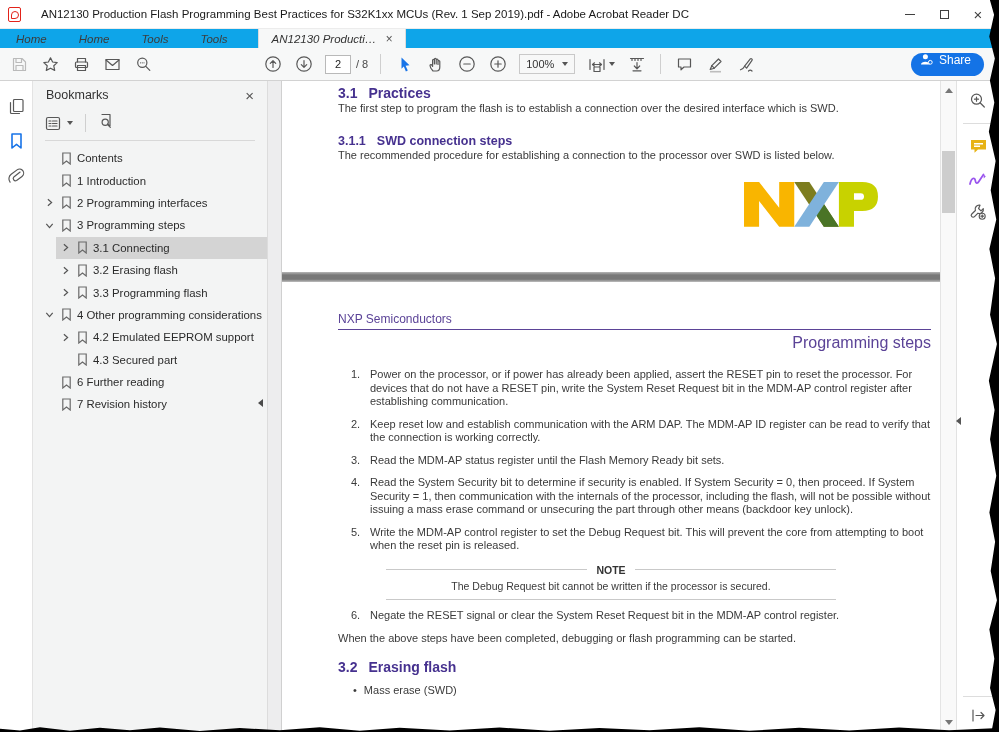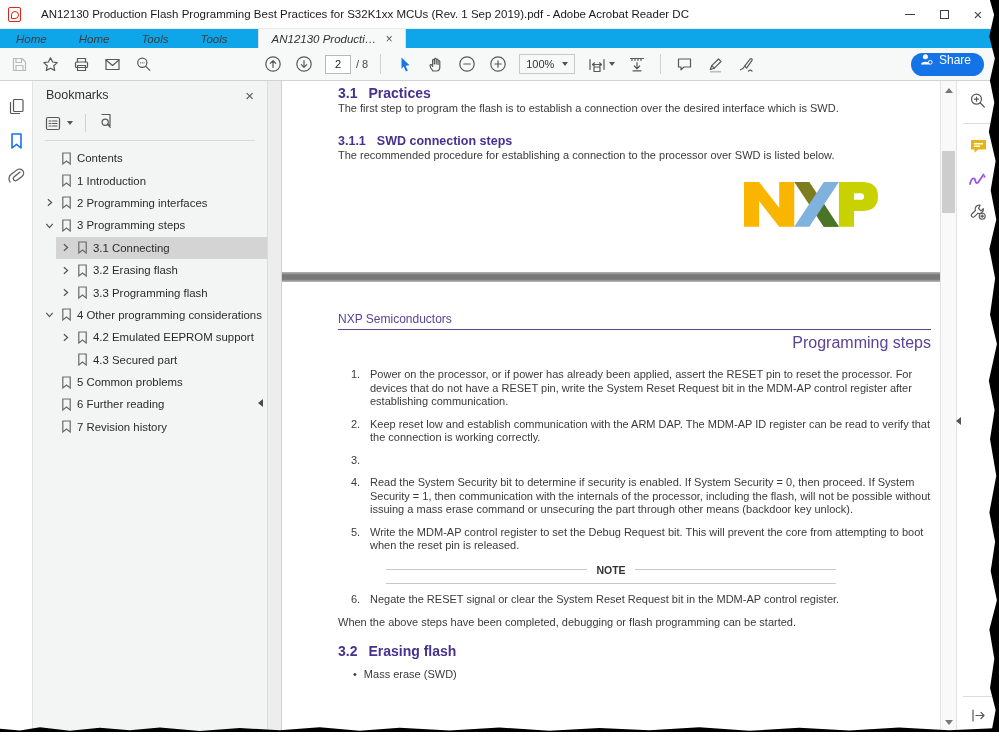--- a/index.html
+++ b/index.html
@@ -398,27 +398,20 @@
             <svg width="11" height="13" viewBox="0 0 11 13">
               <path d="M1.8 1 H9.2 V12 L5.5 9.1 L1.8 12 Z" fill="none" stroke="#6a6a6a" stroke-width="1.2"></path>
             </svg>
             <span>4.3 Secured part</span>
           </div>
           <div class="bm-row lvl0">
             <span class="chev"></span>
             <svg width="11" height="13" viewBox="0 0 11 13">
               <path d="M1.8 1 H9.2 V12 L5.5 9.1 L1.8 12 Z" fill="none" stroke="#6a6a6a" stroke-width="1.2"></path>
             </svg>
-            <span>5 Common problems</span>
-          </div>
-          <div class="bm-row lvl0">
-            <span class="chev"></span>
-            <svg width="11" height="13" viewBox="0 0 11 13">
-              <path d="M1.8 1 H9.2 V12 L5.5 9.1 L1.8 12 Z" fill="none" stroke="#6a6a6a" stroke-width="1.2"></path>
-            </svg>
             <span>6 Further reading</span>
           </div>
           <div class="bm-row lvl0">
             <span class="chev"></span>
             <svg width="11" height="13" viewBox="0 0 11 13">
               <path d="M1.8 1 H9.2 V12 L5.5 9.1 L1.8 12 Z" fill="none" stroke="#6a6a6a" stroke-width="1.2"></path>
             </svg>
             <span>7 Revision history</span>
           </div>
         </div>
@@ -453,33 +446,35 @@
               <div class="step">
                 <span class="num">1.</span>
                 <span class="body-t">Power on the processor, or if power has already been applied, assert the RESET pin to reset the processor. For devices that do not have a RESET pin, write the System Reset Request bit in the MDM-AP control register after establishing communication.</span>
               </div>
               <div class="step">
                 <span class="num">2.</span>
                 <span class="body-t">Keep reset low and establish communication with the ARM DAP. The MDM-AP ID register can be read to verify that the connection is working correctly.</span>
               </div>
               <div class="step">
                 <span class="num">3.</span>
+                <span class="body-t">Read the MDM-AP status register until the Flash Memory Ready bit sets.</span>
               </div>
               <div class="step">
                 <span class="num">4.</span>
                 <span class="body-t">Read the System Security bit to determine if security is enabled. If System Security = 0, then proceed. If System Security = 1, then communication with the internals of the processor, including the flash, will not be possible without issuing a mass erase command or unsecuring the part through other means (backdoor key unlock).</span>
               </div>
               <div class="step">
                 <span class="num">5.</span>
                 <span class="body-t">Write the MDM-AP control register to set the Debug Request bit. This will prevent the core from attempting to boot when the reset pin is released.</span>
               </div>
             </div>
 
           <div class="note">
             <div class="note-title">NOTE</div>
+            <div class="note-text">The Debug Request bit cannot be written if the processor is secured.</div>
             <div class="note-rule"></div>
           </div>
 
           <div class="step">
             <span class="num">6.</span>
             <span class="body-t">Negate the RESET signal or clear the System Reset Request bit in the MDM-AP control register.</span>
           </div>
 
           <p class="body-t closing">When the above steps have been completed, debugging or flash programming can be started.</p>
 

